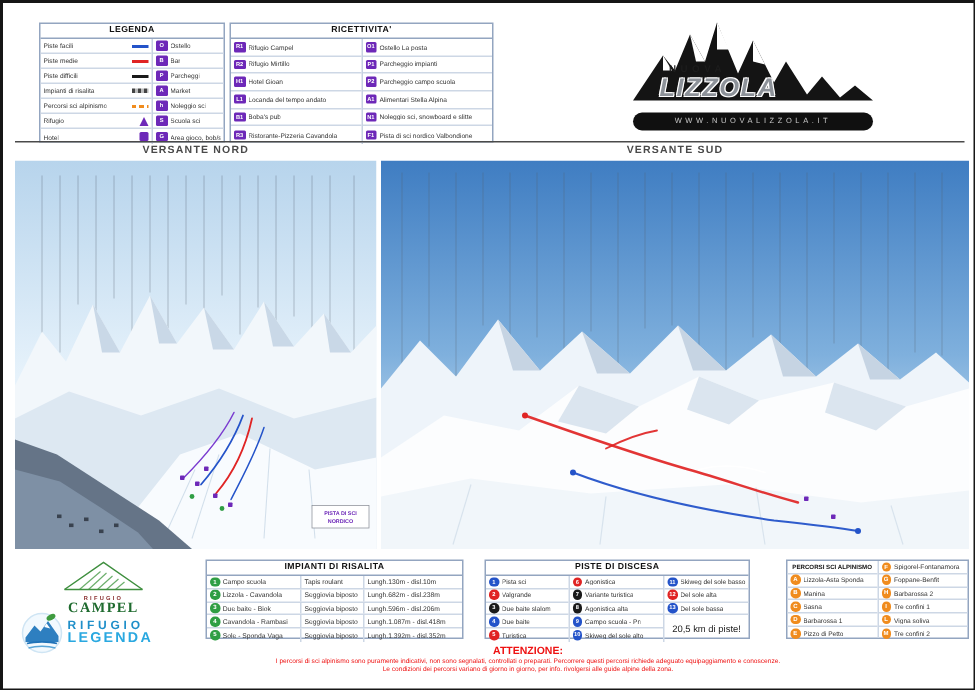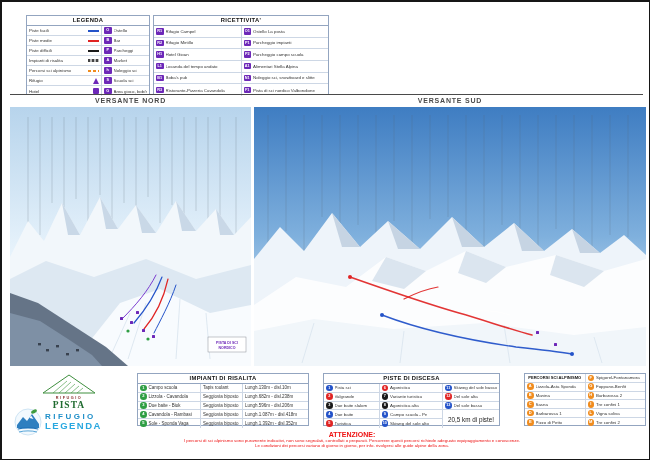--- a/index.html
+++ b/index.html
@@ -203,20 +203,32 @@
             <span class="lab">Noleggio sci, snowboard e slitte</span>
           </div>
         <div class="row">
             <i class="pb">F1</i>
             <span class="lab">Pista di sci nordico Valbondione</span>
           </div>
       </div>
     </div>
   </section>
 
+  <div class="logo">
+    <svg width="170" height="66" viewBox="0 0 170 66">
+      <path d="M2,60 L22,30 L30,40 L40,16 L50,34 L58,8 L72,42 L82,20 L96,48 L104,34 L118,56 L128,44 L140,58 L150,50 L162,60 Z" fill="#141414"></path>
+      <polygon points="40,16 50,34 44,34" fill="#ffffff"></polygon>
+      <polygon points="58,8 66,26 58,26" fill="#ffffff"></polygon>
+      <polygon points="82,20 90,36 82,34" fill="#ffffff"></polygon>
+      <polygon points="22,30 28,40 22,40" fill="#ffffff"></polygon>
+    </svg>
+    <div class="logo-nuova">NUOVA</div>
+    <div class="logo-main">LIZZOLA</div>
+    <div class="logo-bar">WWW.NUOVALIZZOLA.IT</div>
+  </div>
 
   <div class="rule"></div>
   <div class="vlabel vn">VERSANTE NORD</div>
   <div class="vlabel vs">VERSANTE SUD</div>
 
   <svg class="pano panoN" width="241" height="259" viewBox="0 0 241 259" preserveAspectRatio="none">
     <defs>
       <linearGradient id="skyN" x1="0" y1="0" x2="0" y2="1">
         <stop offset="0" stop-color="#b7d4ec"></stop>
           <stop offset="0.55" stop-color="#e6f2fb"></stop>
@@ -365,21 +377,21 @@
       <g stroke="#6cae6c" stroke-width="0.8">
         <line x1="12" y1="20" x2="26" y2="8"></line>
           <line x1="18" y1="20" x2="30" y2="9"></line>
         <line x1="24" y1="20" x2="34" y2="11"></line>
           <line x1="30" y1="20" x2="38" y2="13"></line>
         <line x1="36" y1="20" x2="42" y2="15"></line>
       </g>
       <line x1="2" y1="20" x2="54" y2="20" stroke="#3f8f3f" stroke-width="1"></line>
     </svg>
     <div class="campel-top">RIFUGIO</div>
-    <div class="campel-name">PISTA</div>
+    <div class="campel-name">CAMPEL</div>
   </div>
 
   <div class="mirtillo">
     <svg width="28" height="28" viewBox="0 0 28 28">
       <circle cx="14" cy="14" r="13" fill="#f2f9fe" stroke="#cfe5f4" stroke-width="1"></circle>
       <polygon points="3,17 9,9 13,13 18,6 25,16 25,20 3,20" fill="#2e7fc0"></polygon>
       <polygon points="17,7.5 19.5,11 15.5,10" fill="#ffffff"></polygon>
       <path d="M4,21 C9,19.5 19,19.5 24,21" stroke="#1f72b8" stroke-width="1.2" fill="none"></path>
       <path d="M5,24 C10,22.5 18,22.5 23,24" stroke="#5aa6d8" stroke-width="1" fill="none"></path>
       <ellipse cx="20" cy="3.5" rx="3.2" ry="1.8" fill="#3f9b3f" transform="rotate(-28 20 3.5)"></ellipse>

